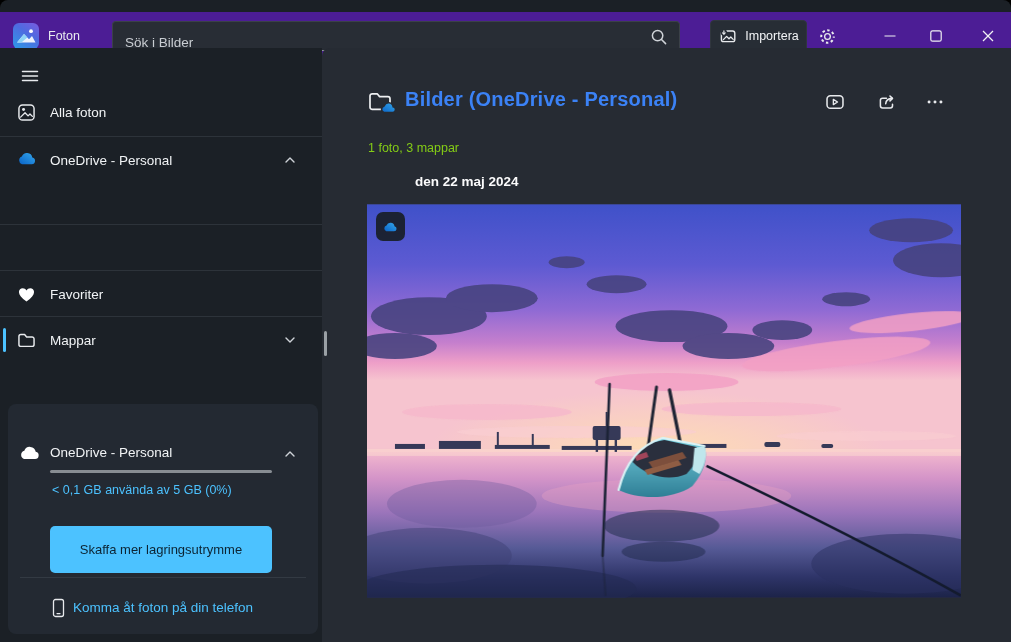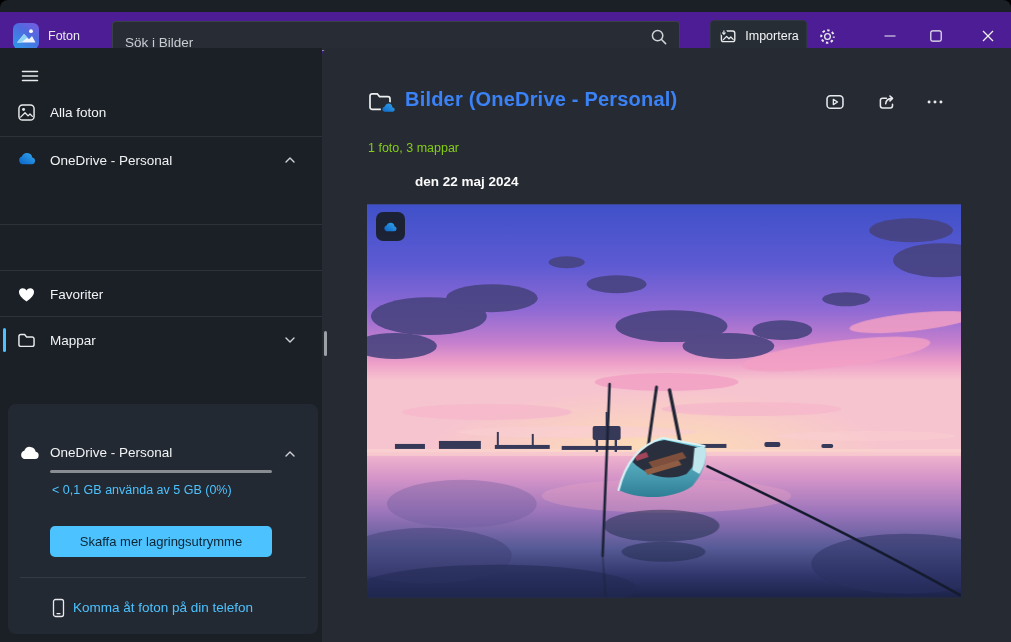--- a/index.html
+++ b/index.html
@@ -52,21 +52,21 @@
   
   .storage-panel{ position:absolute; left:8px; top:356px; width:310px; height:230px; background:#232932; border-radius:8px; }
   .storage-head{ position:absolute; left:0; top:34px; width:100%; height:32px; }
   .storage-head .ic{ position:absolute; left:10px; top:5px; }
   .storage-head .lbl{ position:absolute; left:42px; top:7px; font-size:13.5px; color:#f1f3f5; }
   .storage-head .chev{ position:absolute; right:18px; top:6px; width:20px; height:20px; }
   .progress{ position:absolute; left:42px; top:66px; width:222px; height:3px; border-radius:2px; background:#878d93; overflow:hidden; }
   .progress .fill{ height:100%; background:#4cc2ff; }
   .usage-text{ position:absolute; left:44px; top:79px; font-size:12.5px; color:#4cc2ff; white-space:nowrap; }
   .upgrade-btn{
-    position:absolute; left:42px; top:122px; width:222px; height:31px; border-radius:5px;
+    position:absolute; left:42px; top:122px; width:222px; height:47px; border-radius:5px;
     background:#4cc2ff; color:#0c2433; font-size:13px;
     display:flex; align-items:center; justify-content:center; white-space:nowrap;
   }
   .panel-div{ position:absolute; left:12px; right:12px; top:173px; height:1px; background:#333a43; }
   .phone-row{ position:absolute; left:0; top:186px; width:100%; height:36px; }
   .phone-row .ic{ position:absolute; left:44px; top:8px; }
   .phone-row .lbl{ position:absolute; left:65px; top:10px; font-size:13.5px; color:#4cc2ff; white-space:nowrap; }
   
   .content{ position:absolute; left:322px; top:48px; right:0; bottom:0; background:#262b33; border-radius:8px 0 0 0; }
   .folder-title-icon{ position:absolute; left:45px; top:40px; width:32px; height:30px; }

